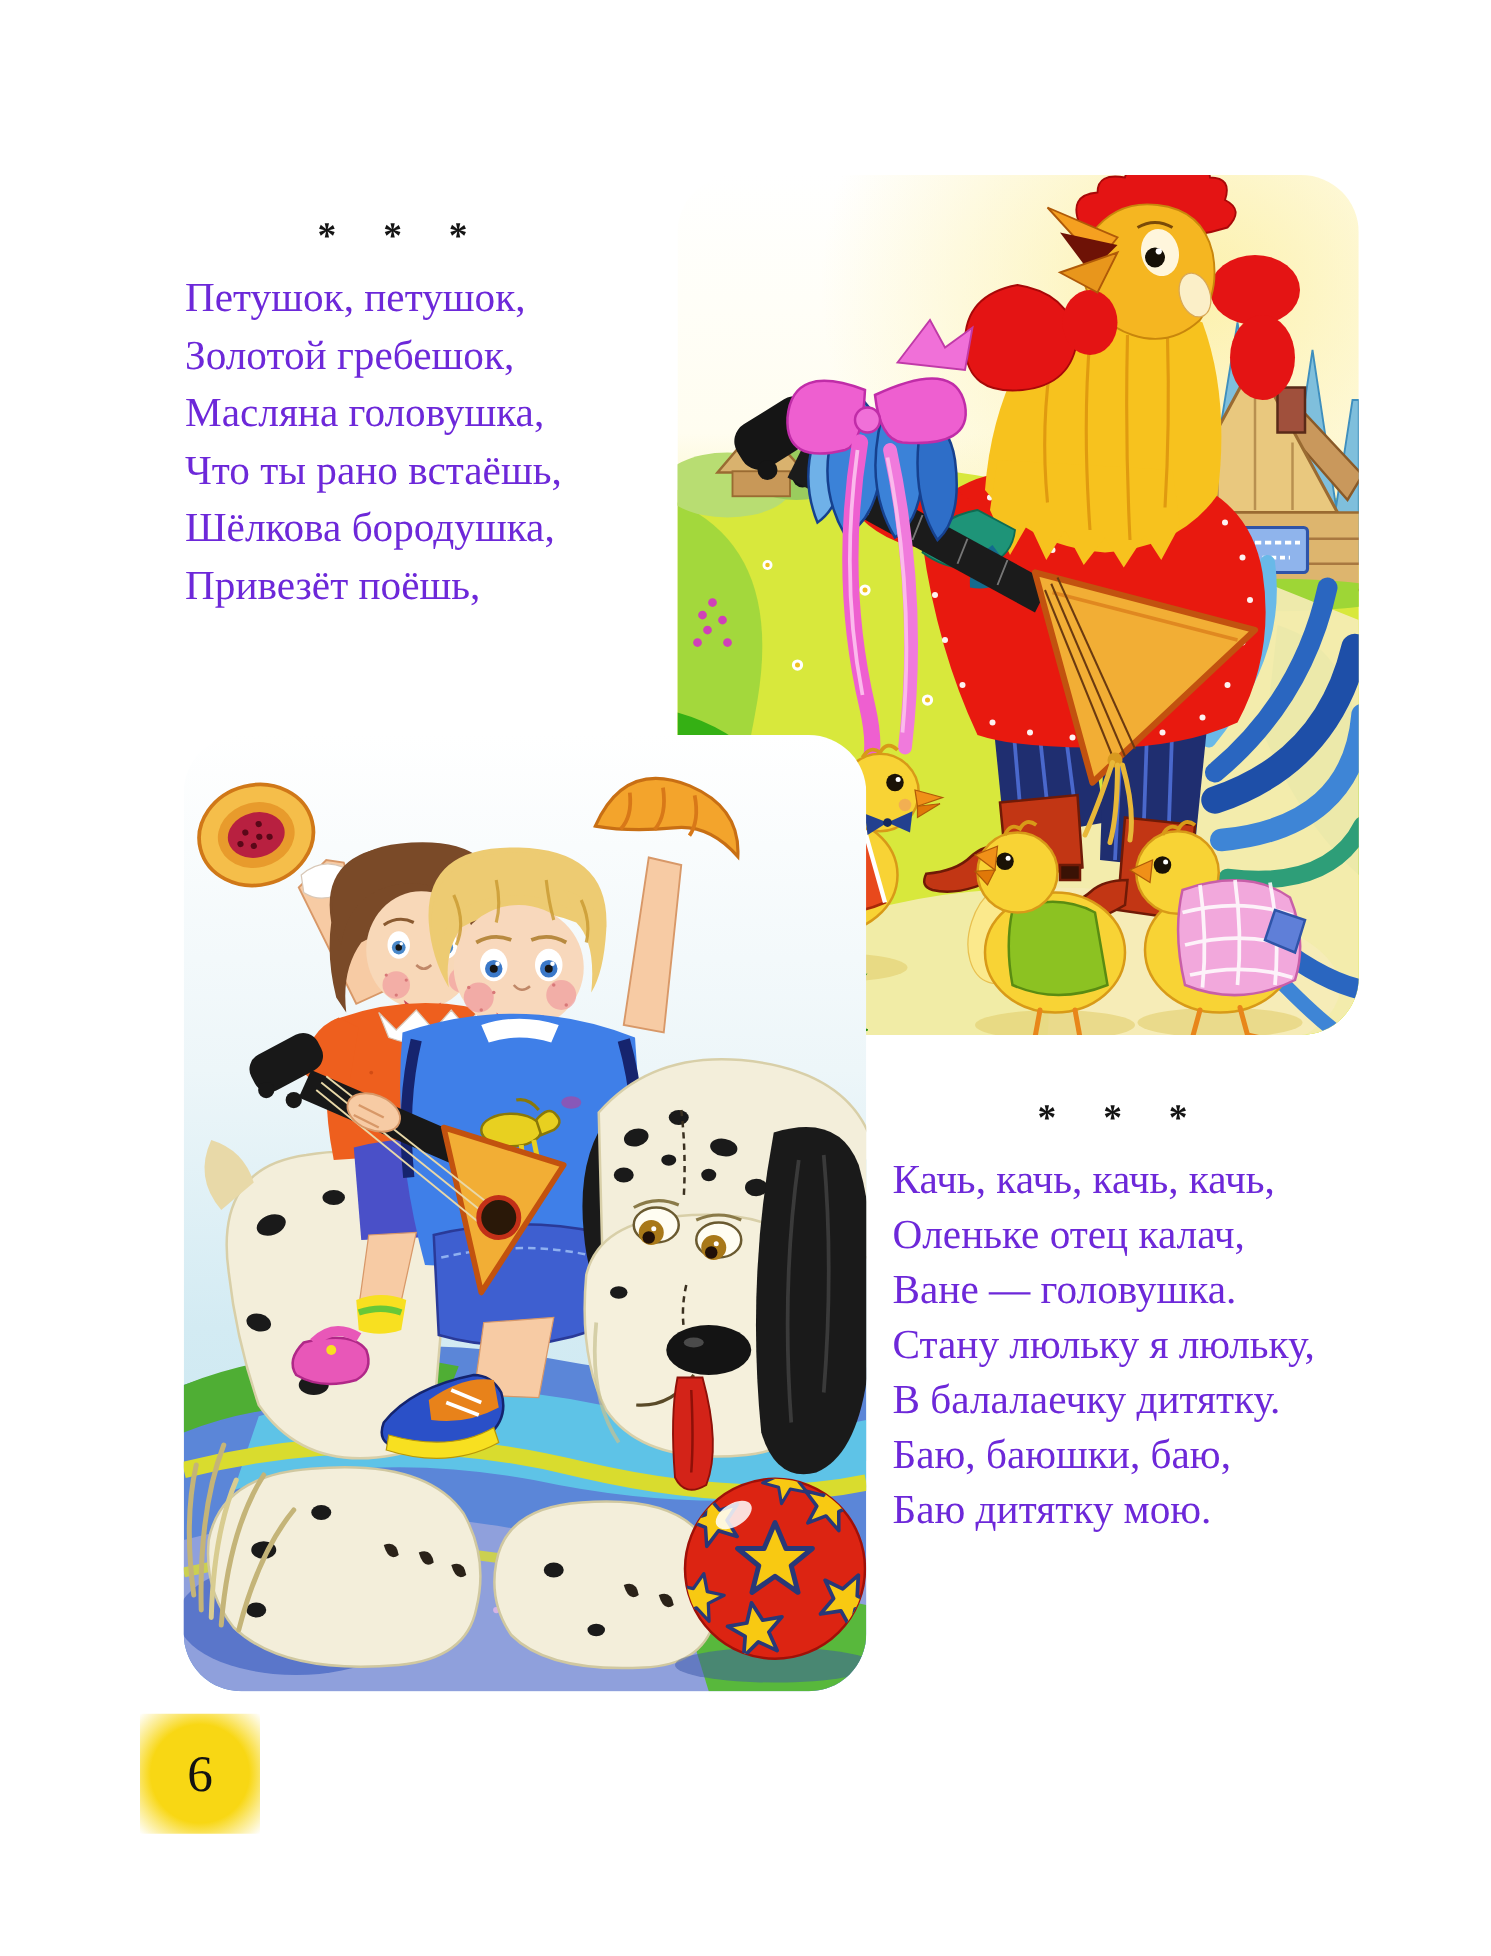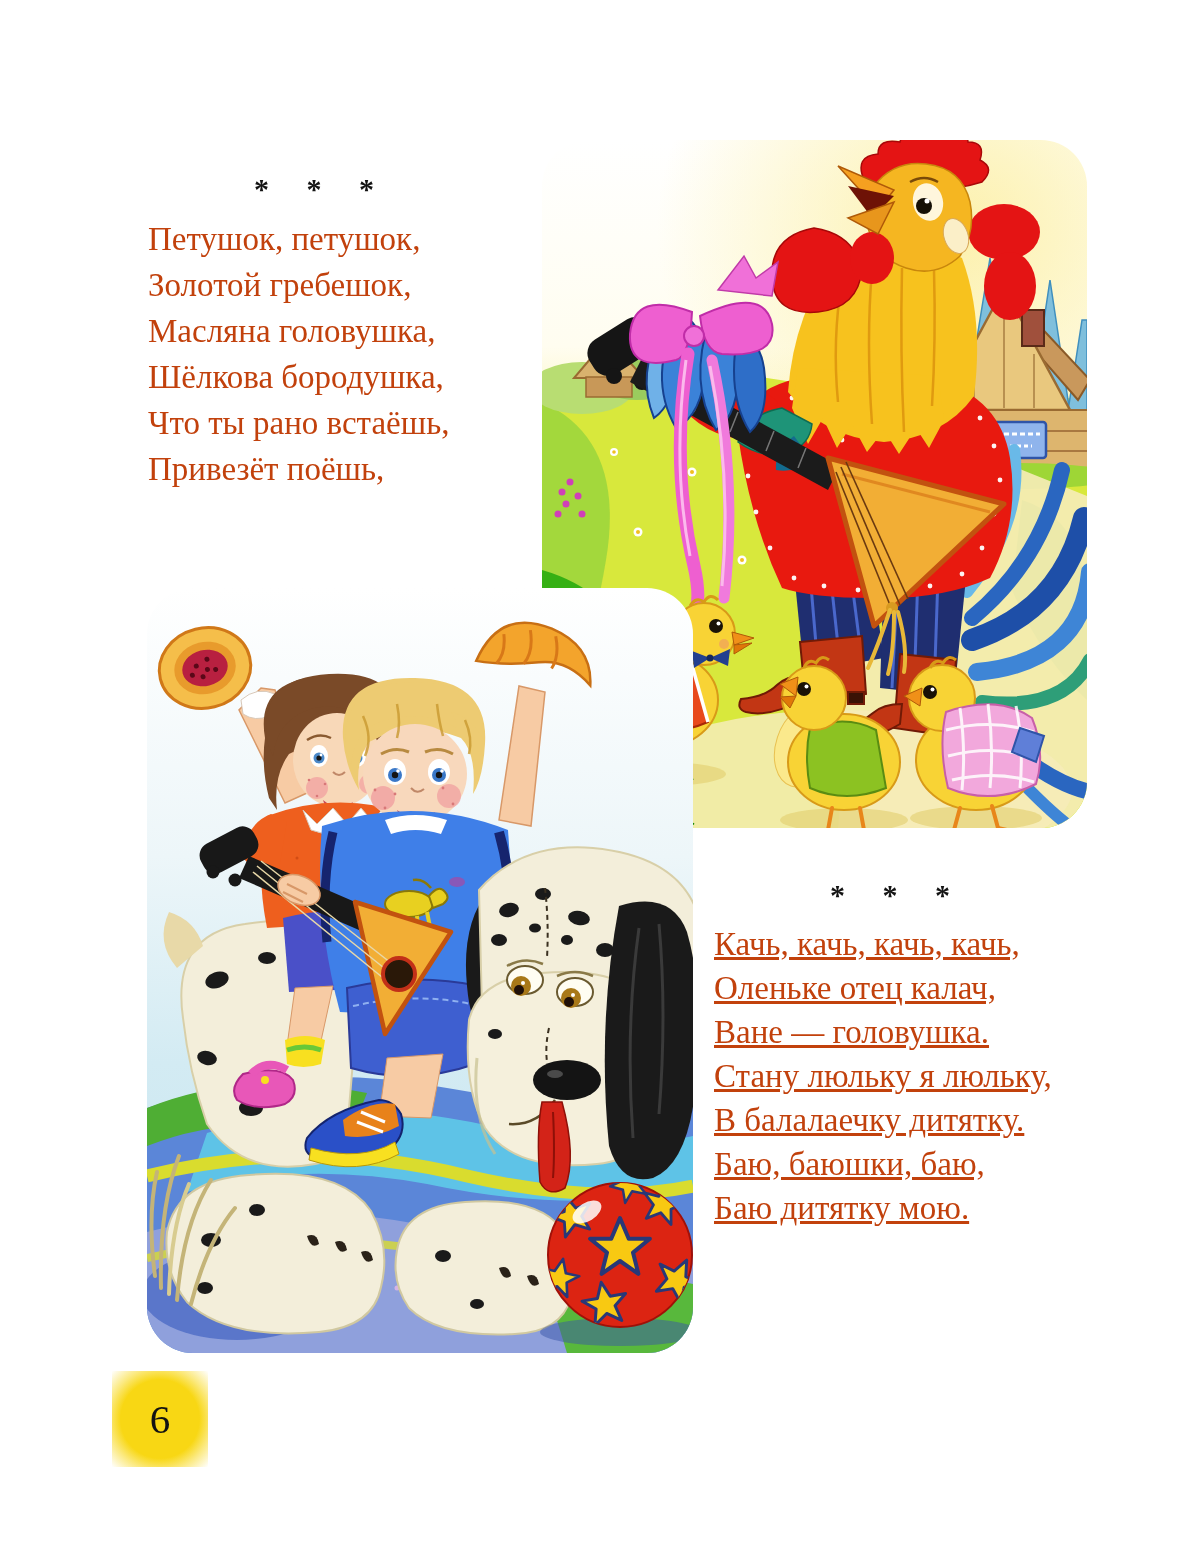--- a/index.html
+++ b/index.html
@@ -16,27 +16,27 @@
     font-weight:bold;
     font-size:30px;
     letter-spacing:15px;
     color:#141414;
     margin-bottom:10px;
     white-space:nowrap;
   }
   .poem .line{
     font-size:33px;
     white-space:nowrap;
-    color:#c2410c;
+    color:#6d28d9;
   }
   #poem1{left:148px;top:172px;width:360px;}
   #poem1 .line{line-height:46px;}
   #poem1 .stars{margin-left:106px;}
   #poem2{left:714px;top:878px;width:400px;}
-  #poem2 .line{line-height:44px;text-decoration:underline;}
+  #poem2 .line{line-height:44px;}
   #poem2 .stars{margin-left:116px;}
   .illus{position:absolute;}
   .illus svg{display:block;}
   #rooster-illus{left:542px;top:140px;width:545px;height:688px;}
   #kids-illus{left:147px;top:588px;width:546px;height:765px;}
   .page-num{
     position:absolute;
     left:112px;top:1371px;
     width:96px;height:96px;
     background:radial-gradient(circle at 50% 50%, #F8D714 0%, #F8D714 58%, rgba(248,215,20,0.55) 76%, rgba(248,215,20,0) 100%);
@@ -47,22 +47,22 @@
 </head>
 <body>
 
 <div class="page">
 
   <div class="poem" id="poem1">
     <div class="stars">* * *</div>
     <div class="line">Петушок, петушок,</div>
     <div class="line">Золотой гребешок,</div>
     <div class="line">Масляна головушка,</div>
+    <div class="line">Что ты рано встаёшь,</div>
     <div class="line">Шёлкова бородушка,</div>
-    <div class="line">Что ты рано встаёшь,</div>
     <div class="line">Привезёт поёшь,</div>
   </div>
 
   <div class="illus" id="rooster-illus" role="img" aria-label="Петух в красной рубахе в горошек играет на балалайке с розовой лентой, вокруг цыплята, позади изба и ёлки">
   <svg viewBox="0 0 545 688" width="545" height="688">
     <defs>
       <clipPath id="rclip">
             <rect width="545" height="688" rx="46"></rect>
           </clipPath>
       <linearGradient id="rsky" x1="0" y1="0" x2="0" y2="1">

